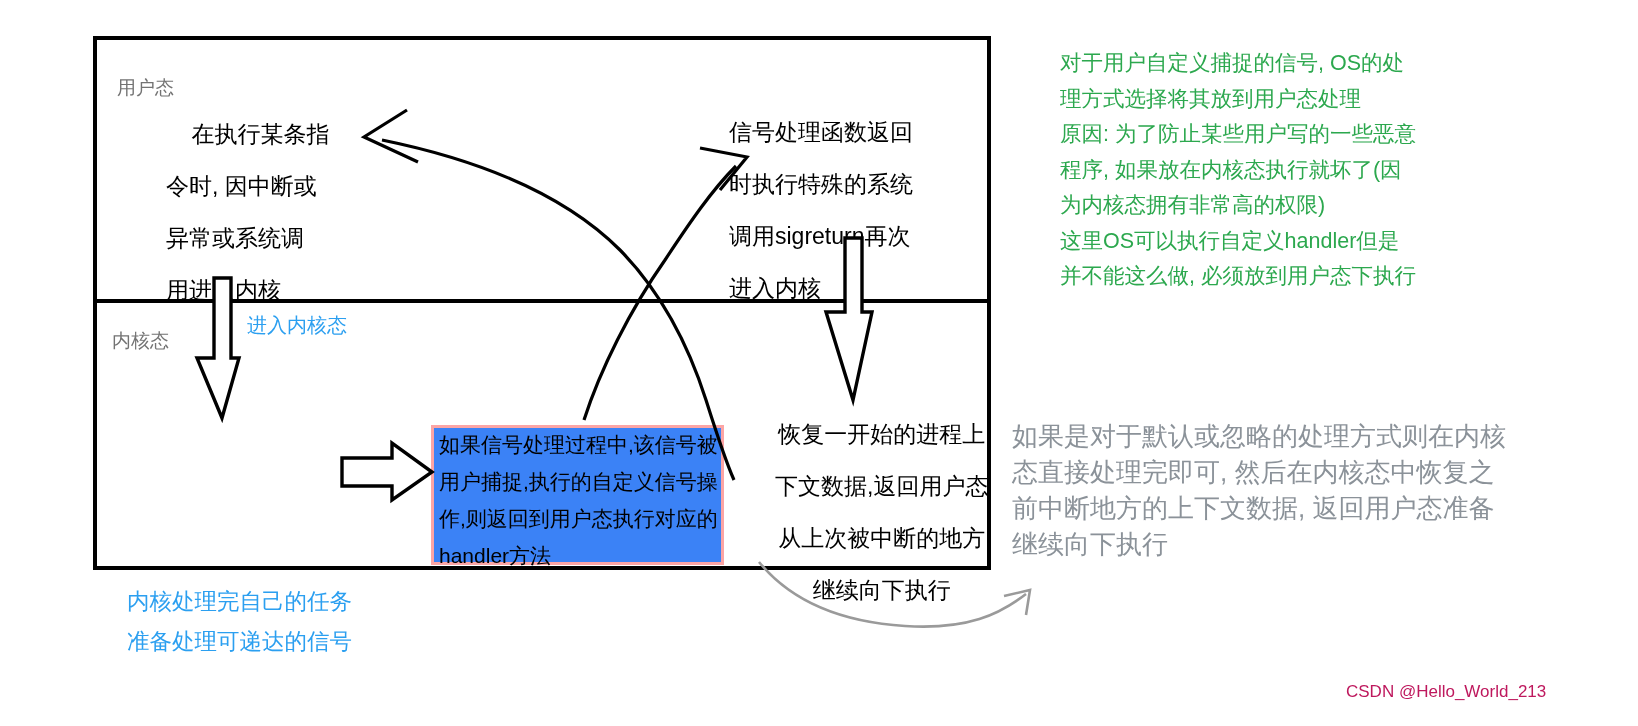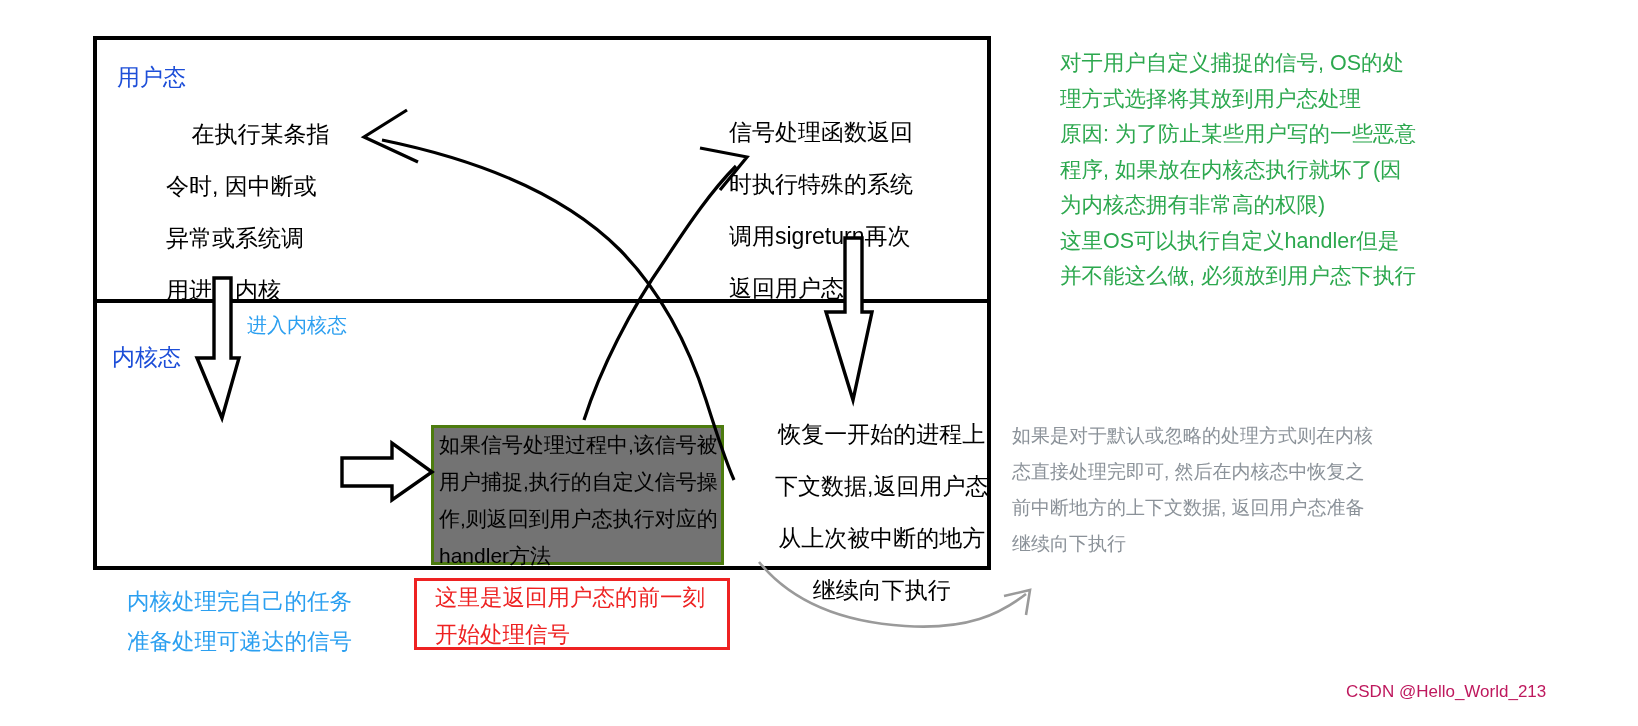--- a/index.html
+++ b/index.html
@@ -26,36 +26,36 @@
   }
 
   
   .txt{
     color:#000;
     font-size:23px;
     line-height:52px;
     white-space:pre;
     letter-spacing:0px;
   }
-  .lbl{font-size:23px;line-height:30px;color:#1d4ed8;white-space:pre;}
+  .lbl{font-size:19px;line-height:30px;color:#737373;white-space:pre;margin-top:11px;}
 
   #user-mode-label{left:117px;top:62px;}
-  #kernel-mode-label{left:112px;top:342px;}
+  #kernel-mode-label{left:112px;top:315px;}
 
   #user-flow-text{left:166px;top:108px;text-align:left;}
   #sigreturn-text{left:729px;top:106px;}
   #kernel-ready-text{left:115px;top:429px;}
   #restore-text{left:775px;top:408px;text-align:center;}
 
   
   #handler-box{
     left:431px;top:425px;width:293px;height:140px;
-    border:3px solid #4d7c0f;
+    border:3px solid #fca5a5;
     box-sizing:border-box;
-    background:#737373;
+    background:#3b82f6;
   }
   #handler-text{
     position:absolute;left:5px;top:-2px;
     font-size:21px;line-height:37px;white-space:pre;color:#000;
   }
 
   
   .blue{color:#2b9ff0;white-space:pre;font-size:22.5px;line-height:40px;}
   #enter-kernel-label{left:247px;top:305px;font-size:20px;}
   #kernel-done-note{left:127px;top:582px;}
@@ -74,21 +74,21 @@
 
   
   #green-note{
     left:1060px;top:46px;
     color:#2ca84e;font-size:21.5px;line-height:35.5px;white-space:pre;
   }
 
   
   #gray-note{
     left:1012px;top:418px;
-    color:#8b9299;font-size:19px;line-height:36px;white-space:pre;
+    color:#8b9299;font-size:26px;line-height:36px;white-space:pre;
   }
 
   
   #watermark{
     left:1346px;top:682px;
     color:#be185d;font-size:17px;white-space:pre;
   }
 
   svg#ink{position:absolute;left:0;top:0;width:1638px;height:726px;pointer-events:none;}
   .ink-line{fill:none;stroke:#000;stroke-width:3.2;}
@@ -107,43 +107,39 @@
   <div class="abs lbl" id="kernel-mode-label">内核态</div>
 
   <div class="abs txt" id="user-flow-text">    在执行某条指
 令时, 因中断或
 异常或系统调
 用进入内核</div>
 
   <div class="abs txt" id="sigreturn-text">信号处理函数返回
 时执行特殊的系统
 调用sigreturn再次
-返回用户态</div>
+进入内核</div>
 
 
   <div class="abs txt" id="restore-text">恢复一开始的进程上
 下文数据,返回用户态
 从上次被中断的地方
 继续向下执行</div>
 
   <div class="abs" id="handler-box">
     <div id="handler-text">如果信号处理过程中,该信号被
 用户捕捉,执行的自定义信号操
 作,则返回到用户态执行对应的
 handler方法</div>
   </div>
 
   <div class="abs blue" id="enter-kernel-label">进入内核态</div>
   <div class="abs blue" id="kernel-done-note">内核处理完自己的任务
 准备处理可递达的信号</div>
 
-  <div class="abs" id="red-box">
-    <div id="red-text">这里是返回用户态的前一刻
-开始处理信号</div>
-  </div>
 
   <div class="abs" id="green-note">对于用户自定义捕捉的信号, OS的处
 理方式选择将其放到用户态处理
 原因: 为了防止某些用户写的一些恶意
 程序, 如果放在内核态执行就坏了(因
 为内核态拥有非常高的权限)
 这里OS可以执行自定义handler但是
 并不能这么做, 必须放到用户态下执行</div>
 
   <div class="abs" id="gray-note">如果是对于默认或忽略的处理方式则在内核

